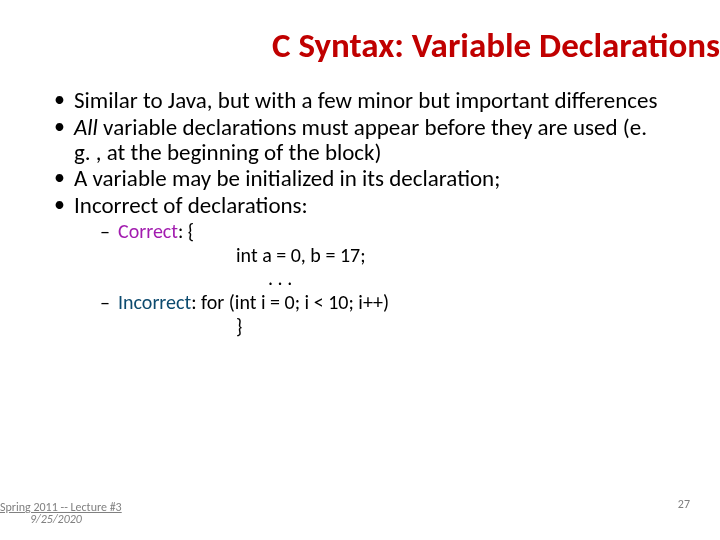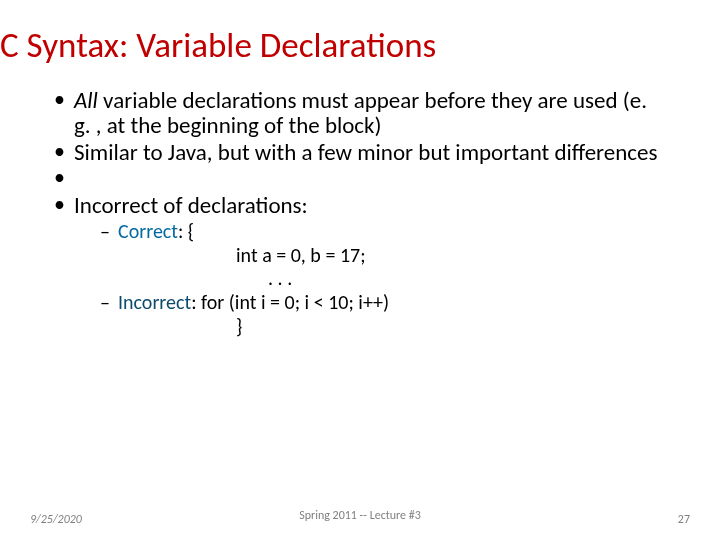--- a/index.html
+++ b/index.html
@@ -14,22 +14,22 @@
   }
   .slide {
     position: relative;
     width: 720px;
     height: 540px;
     box-sizing: border-box;
   }
   .title {
     color: #c00000;
     font-size: 35px;
-    font-weight: 400;
-    text-align: left;
+    font-weight: 700;
+    text-align: right;
     padding-top: 24px;
     padding-bottom: 8px;
     letter-spacing: 0px;
   }
   .body {
     padding: 14px 52px 0 52px;
     font-size: 23px;
     line-height: 1.08;
   }
   .body ul {
@@ -53,21 +53,21 @@
   .ital { font-style: italic; }
   .sub {
     font-size: 20px;
     padding-left: 48px;
     line-height: 1.18;
   }
   .sub .dash {
     display: inline-block;
     width: 18px;
   }
-  .correct { color: #0369a1; }
+  .correct { color: #a21caf; }
   .incorrect { color: #0c4a6e; }
   .code-indent {
     display: inline-block;
     width: 118px;
   }
   .code-indent2 {
     display: inline-block;
     width: 150px;
   }
   .footer {
@@ -81,42 +81,43 @@
   .footer .date {
     position: absolute;
     left: 30px;
     bottom: 0;
     font-style: italic;
   }
   .footer .center {
     position: absolute;
     left: 0;
     width: 720px;
-    text-align: center;
-    bottom: 4px;
+    text-align: left;
+    bottom: 12px;
+    text-decoration: underline;
   }
   .footer .num {
     position: absolute;
     right: 30px;
-    bottom: 0;
+    bottom: 15px;
     margin-top: 36px;
   }
 </style>
 </head>
 <body>
 
 <div class="slide">
 
   <div class="title">C Syntax: Variable Declarations</div>
 
   <div class="body">
     <ul>
+      <li><span>Similar to Java, but with a few minor but important differences</span></li>
       <li><span class="ital">All</span><span> variable declarations must appear before they are used (e. g. , at the beginning of the block)</span></li>
-      <li><span>Similar to Java, but with a few minor but important differences</span></li>
-      <li><br></li>
+      <li><span>A variable may be initialized in its declaration;</span><br></li>
       <li><span>Incorrect of declarations:</span></li>
     </ul>
 
     <div class="sub">
       <div>
         <span class="dash">–</span><span class="correct">Correct</span><span>: {</span>
       </div>
       <div>
         <span class="dash"></span><span class="code-indent"></span><span>int a = 0, b = 17;</span>
       </div>

